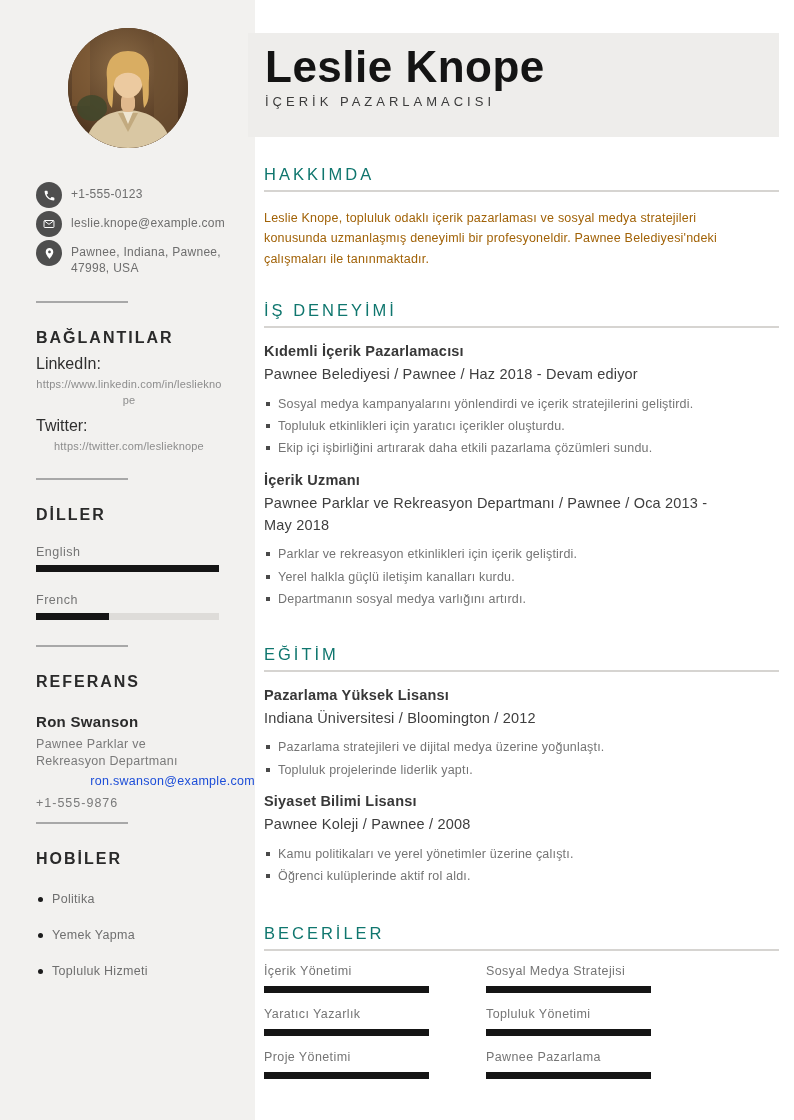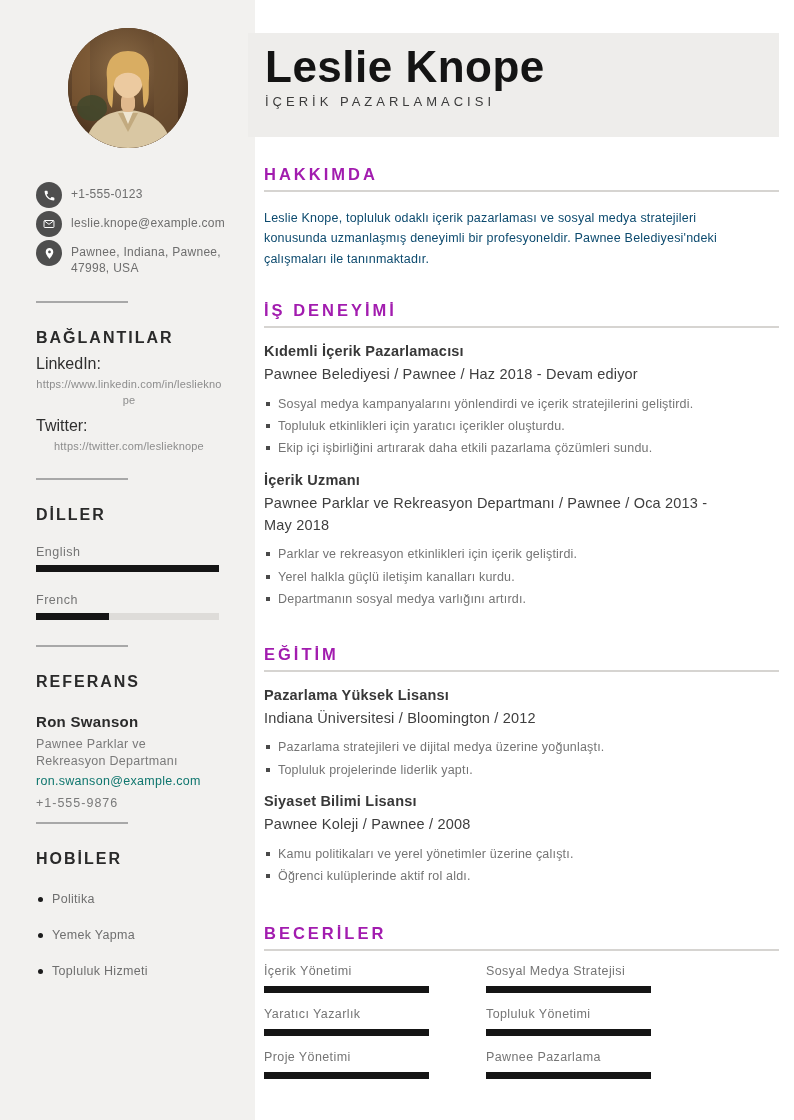--- a/index.html
+++ b/index.html
@@ -38,46 +38,46 @@
   .link-label{margin:8px 0 0 36px;font-size:16px;color:#2f2f2f;}
   .link-url{
     margin:4px 33px 0 36px;width:186px;font-size:11px;color:#8d8d8d;
     line-height:1.45;word-break:break-all;letter-spacing:0.2px;text-align:center;
   }
   .lang-name{margin:21px 0 0 36px;font-size:12.5px;color:#757575;letter-spacing:0.5px;}
   .bar-track{margin:6px 0 0 36px;width:183px;height:7px;background:#dedcd9;}
   .bar-fill{height:100%;background:#151515;}
   .ref-name{margin:22px 0 0 36px;font-size:15px;font-weight:700;color:#2b2b2b;letter-spacing:0.3px;}
   .ref-org{margin:6px 40px 0 36px;font-size:12.5px;color:#7a7a7a;line-height:1.35;letter-spacing:0.3px;}
-  .ref-mail{margin:4px 0 0 36px;font-size:12.5px;color:#0f766e;letter-spacing:0.3px;}
+  .ref-mail{margin:4px 0 0 36px;font-size:12.5px;color:#1d4ed8;letter-spacing:0.3px;text-align:right;}
   .ref-phone{margin:8px 0 0 36px;font-size:12.5px;color:#7a7a7a;letter-spacing:1px;}
   .hobby-list{margin:24px 0 0 38px;padding:0;list-style:none;}
   .hobby-item{display:flex;align-items:center;margin-bottom:22px;font-size:12.5px;color:#6f6f6f;letter-spacing:0.3px;}
   .hobby-dot{flex:0 0 5px;width:5px;height:5px;border-radius:50%;background:#1c1c1c;margin-right:9px;}
 
   
   .main{position:absolute;left:248px;top:0;width:531px;}
   .header-band{
     margin-top:33px;height:104px;background:#eeedeb;box-sizing:border-box;
     padding:8px 0 0 17px;
   }
   .name{font-size:44px;font-weight:700;color:#141414;line-height:1.2;letter-spacing:0.5px;}
   .role{font-size:13px;letter-spacing:4px;color:#3c3c3c;}
 
   .main-title{
-    padding-left:16px;font-size:16.5px;font-weight:700;
-    letter-spacing:3px;color:#a21caf;
+    padding-left:16px;font-size:16.5px;font-weight:400;
+    letter-spacing:3px;color:#0f766e;
   }
   .mt-about{margin-top:28px;}
   .mt-exp{margin-top:32px;}
   .mt-edu{margin-top:36px;}
   .mt-skills{margin-top:38px;}
   .main-divider{margin:6px 0 0 16px;height:2px;background:#d6d4d1;}
   .about-text{
-    margin:16px 45px 0 16px;font-size:12.5px;color:#0c4a6e;
+    margin:16px 45px 0 16px;font-size:12.5px;color:#a16207;
     line-height:1.62;letter-spacing:0.2px;
   }
   .entry{margin:15px 44px 0 16px;}
   .entry + .entry{margin-top:14px;}
   .entry-role{font-size:14.5px;font-weight:700;color:#383838;letter-spacing:0.2px;}
   .entry-meta{margin-top:5px;font-size:14.5px;font-weight:500;color:#3e3e3e;line-height:1.5;letter-spacing:0.2px;}
   .bullets{margin:9px 0 0 0;padding:0;list-style:none;}
   .bullets li{display:flex;margin-bottom:3.5px;font-size:12.5px;color:#747474;line-height:1.5;letter-spacing:0.2px;}
   .sq{flex:0 0 4px;width:4px;height:4px;background:#4a4a4a;margin:7px 8px 0 2px;}
 

